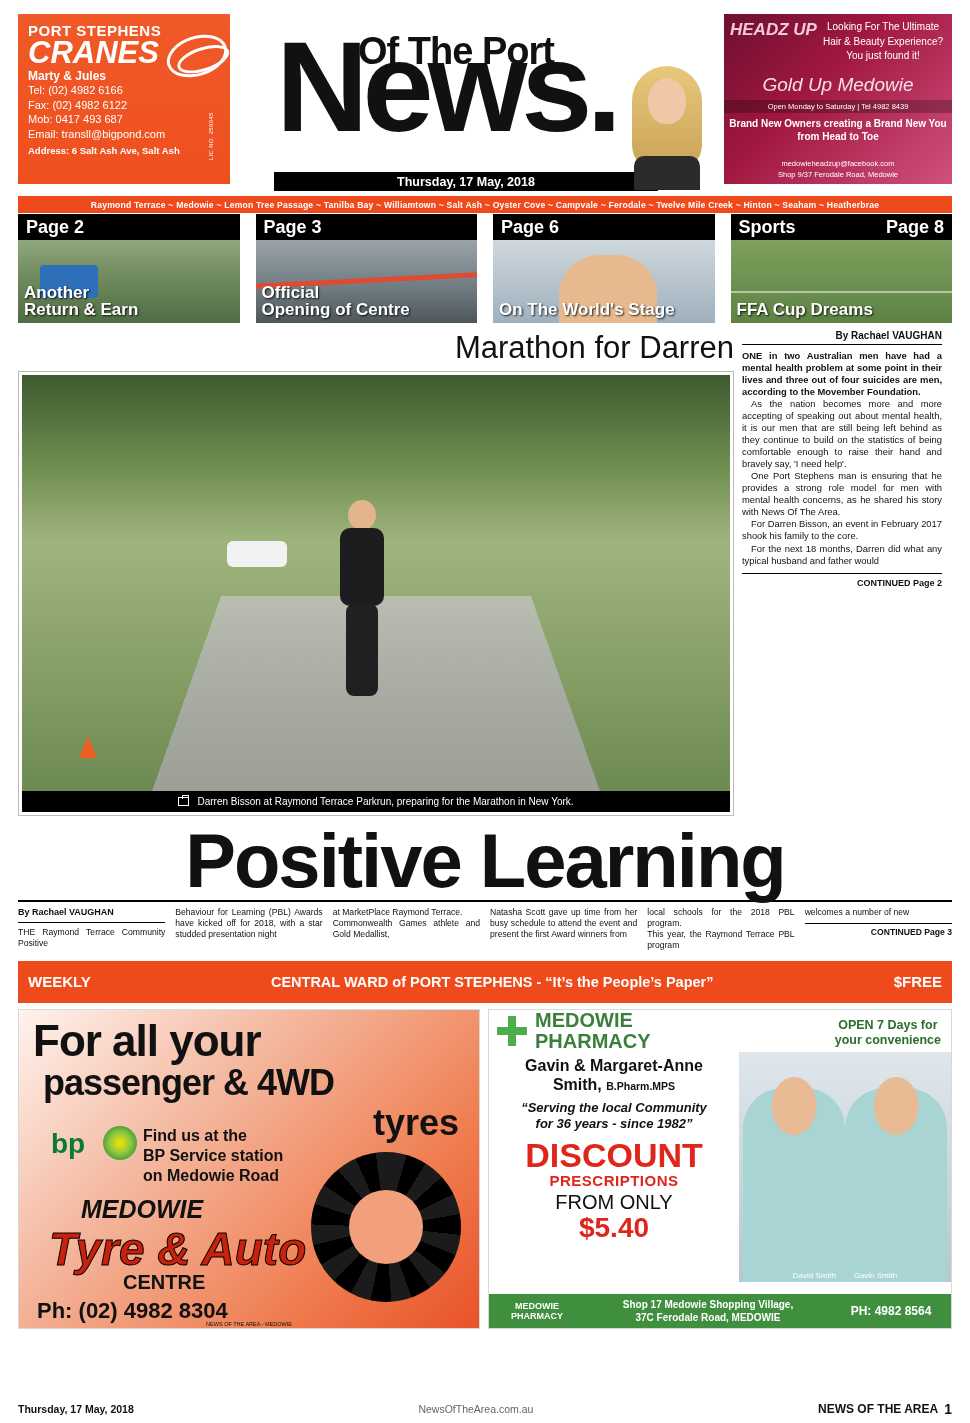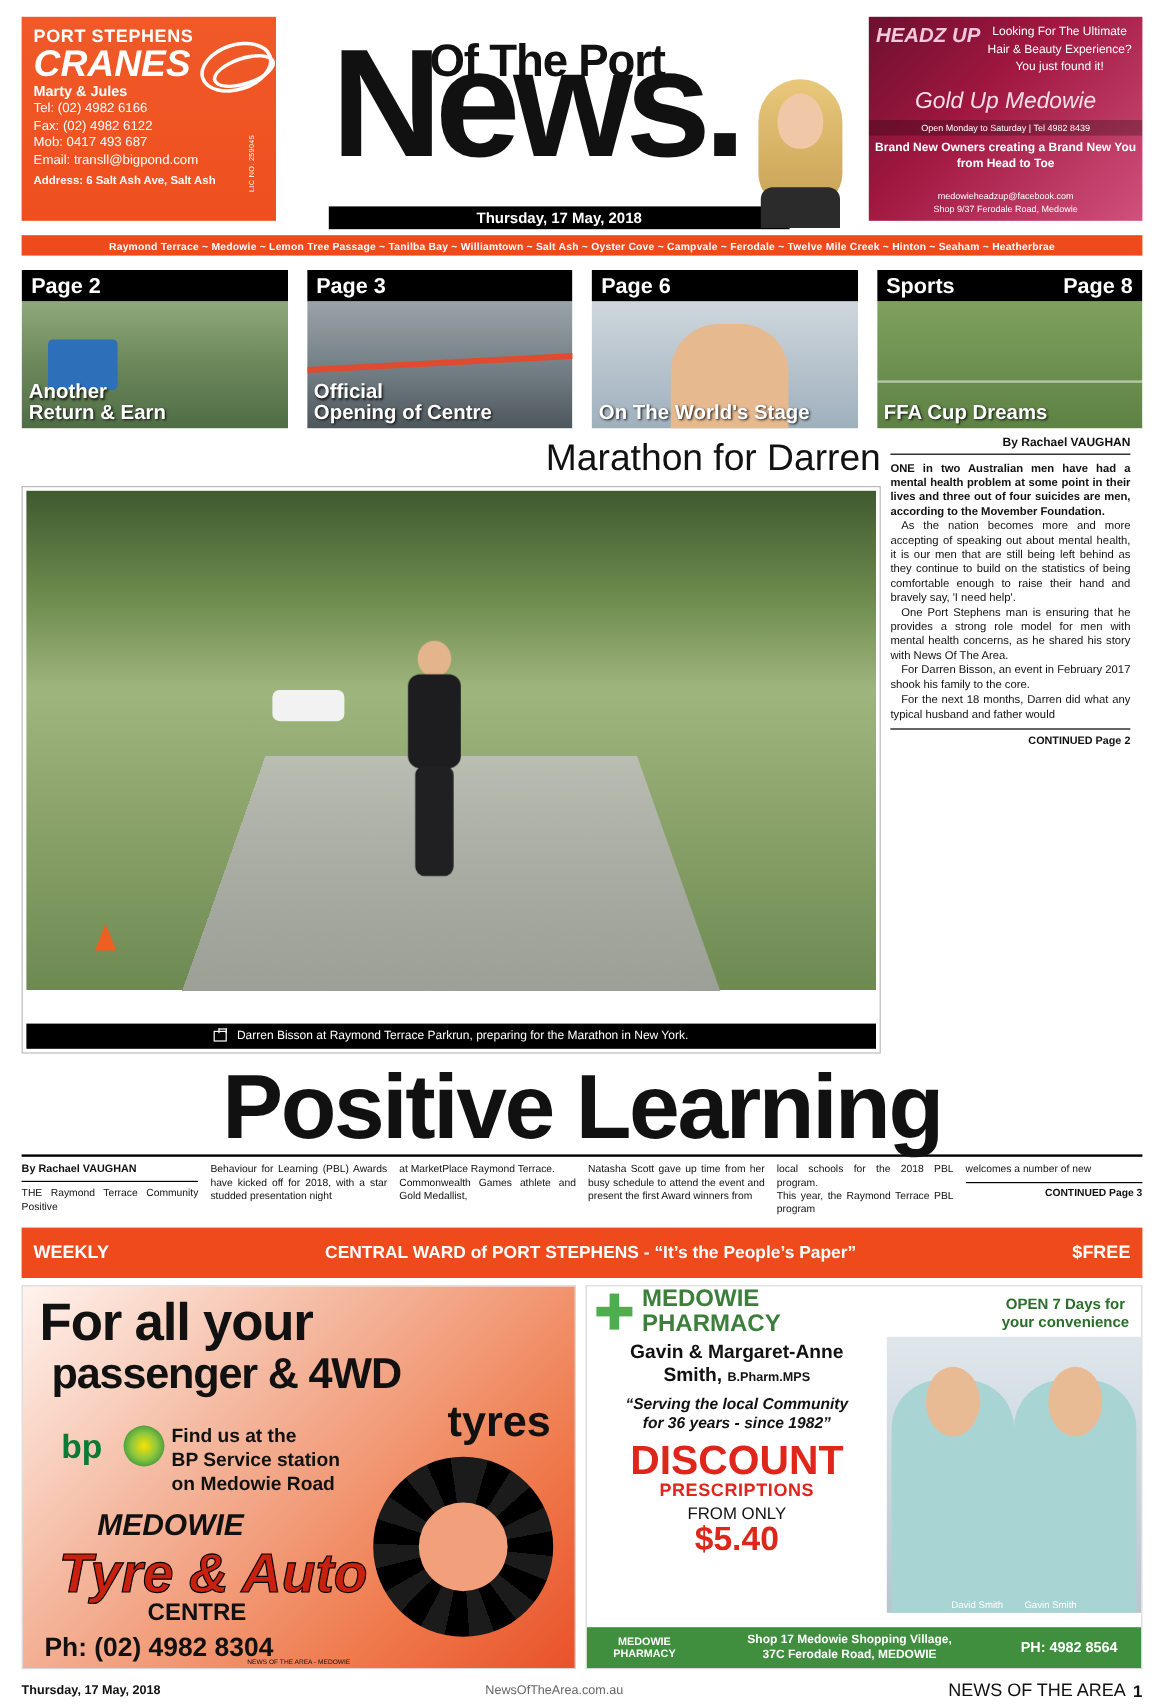--- a/index.html
+++ b/index.html
@@ -77,21 +77,21 @@
   .headz-ad .hz-foot { position:absolute; left:0; right:0; bottom:4px; text-align:center; font-size:7.5px; line-height:1.4; }
 
   
   .town-strip {
     margin-top: 6px; height: 17px; background: #ee4a1c; color: #fff;
     font-size: 8.6px; font-weight: bold; display: flex; align-items: center;
     justify-content: center; letter-spacing: .2px;
   }
 
   
-  .promo-row { margin-top: 12px; display: flex; gap: 16px; height: 132px; }
+  .promo-row { margin-top: 1px; display: flex; gap: 16px; height: 109px; }
   .promo { position: relative; flex: 1; overflow: hidden; }
   .promo .pbar {
     position:absolute; left:0; top:0; width:100%; height:26px; background:#000; color:#fff;
     font-size: 18px; font-weight: bold; display:flex; align-items:center; padding: 0 8px;
     z-index: 3;
   }
   .promo .pbar .pright { margin-left:auto; }
   .promo .pimg { position:absolute; left:0; top:26px; right:0; bottom:0; }
   .promo .plabel {
     position:absolute; left:6px; bottom:4px; z-index:4; color:#fff; font-size:17px;
@@ -118,21 +118,21 @@
   .ph-path { position:absolute; left:24%; top:46%; width:52%; height:54%;
     background: linear-gradient(180deg,#b9bdb2,#9b9f95); transform: perspective(300px) rotateX(30deg); }
   .ph-runner { position:absolute; left:44%; top:30%; width:58px; height:210px; }
   .ph-runner .head { position:absolute; left:14px; top:0; width:28px; height:30px; background:#e4b48c; border-radius:50%; }
   .ph-runner .torso { position:absolute; left:6px; top:28px; width:44px; height:78px; background:#1d1d1f; border-radius:10px; }
   .ph-runner .legs { position:absolute; left:12px; top:104px; width:32px; height:92px; background:#202022; border-radius:8px; }
   .ph-cone { position:absolute; left:8%; bottom:8%; width:0;height:0;border-left:9px solid transparent;border-right:9px solid transparent;border-bottom:22px solid #ef5f22;}
   .ph-car { position:absolute; left:29%; top:40%; width:60px;height:26px;background:#f2f2f2;border-radius:6px;}
   .caption-bar {
     background: #000; color: #fff; font-size: 10px; padding: 5px 6px;
-    display: flex; align-items: center; gap: 8px; justify-content:center;margin-top:28px;
+    display: flex; align-items: center; gap: 8px; justify-content:center;
   }
   .cam-ico { display:inline-block; width:11px;height:9px;border:1px solid #fff; position:relative;}
   .cam-ico:before{content:"";position:absolute;left:3px;top:-3px;width:5px;height:3px;border:1px solid #fff;border-bottom:none;}
 
   .main-right { width: 200px; }
   .byline { font-size: 10px; font-weight: bold; text-align: right; border-bottom: 1px solid #000; padding-bottom: 3px; margin-bottom: 5px; }
   .col-text p { margin: 0; font-size: 9.4px; line-height: 1.28; text-align: justify; text-indent: 0; }
   .col-text p + p { text-indent: 9px; }
   .col-text p:first-child::first-letter { }
   .lead-caps { font-weight: bold; }
@@ -196,42 +196,42 @@
   .ph-cross:after{left:0;top:11px;width:30px;height:8px;}
   .ph-name { font-size: 20px; font-weight: bold; color:#3b7f3b; line-height:1.05; margin-left:8px; }
   .ph-open { position:absolute; right:10px; top:8px; text-align:center; font-size:12.5px; font-weight:bold; color:#2a6e2a; line-height:1.25;}
   .ph-body { display:flex; height: 230px; }
   .ph-left { width: 250px; padding: 4px 6px; text-align:center; }
   .ph-gav { font-size: 16px; font-weight: bold; line-height:1.2; }
   .ph-gav small { font-size: 10.5px; }
   .ph-serve { font-size: 13px; font-weight: bold; font-style: italic; margin-top: 6px; line-height:1.25; }
   .ph-disc { font-size: 34px; font-weight: bold; color:#e0251b; margin-top:6px; line-height:1;}
   .ph-pres { font-size: 15px; font-weight: bold; color:#e0251b; letter-spacing:.5px;}
-  .ph-from { font-size: 14px; margin-top:2px;}
+  .ph-from { font-size: 20px; margin-top:2px;}
   .ph-price { font-size: 46px; font-weight: bold; color:#e0251b; line-height:1;}
   .ph-price span{font-size:28px; vertical-align:top;}
   .ph-right { flex:1; position:relative; background: linear-gradient(180deg,#dfe7ec,#b9c6cf); }
   .ph-person { position:absolute; bottom:0; width:48%; height:84%; background:#a9d4d4; border-radius:40px 40px 0 0; }
   .ph-person.a { left:2%; }
   .ph-person.b { right:2%; }
   .ph-person .hd { position:absolute; left:50%; transform:translateX(-50%); top:-6%; width:44%; height:30%; background:#e8bb95; border-radius:50%; }
   .ph-cap { position:absolute; bottom:2px; width:100%; text-align:center; font-size:8px; color:#fff; }
   .ph-foot { position:absolute; left:0; right:0; bottom:0; height:34px; background:#3f8f3f; color:#fff; display:flex; align-items:center; font-size:10px; }
   .ph-foot .f1 { width: 96px; text-align:center; font-weight:bold; font-size:9px; }
   .ph-foot .f2 { flex:1; text-align:center; line-height:1.3; font-weight:bold;}
   .ph-foot .f3 { width: 120px; text-align:center; font-weight:bold; font-size:12px;}
 
   
   .page-footer {
     position:absolute; left: 18px; right: 18px; bottom: 6px;
     display:flex; align-items:center; font-size: 10.5px;
   }
   .page-footer .pf1 { font-weight: bold; }
   .page-footer .pf2 { flex:1; text-align:center; color:#666; }
-  .page-footer .pf3 { font-weight:normal; font-size: 15px; }
+  .page-footer .pf3 { font-weight:bold; font-size: 12px; }
   .page-footer .pfnum { font-weight:bold; font-size: 14px; margin-left: 6px;}
 </style>
 </head>
 <body>
 
 <div class="page">
 
   <div class="masthead">
 
     <div class="crane-ad">

